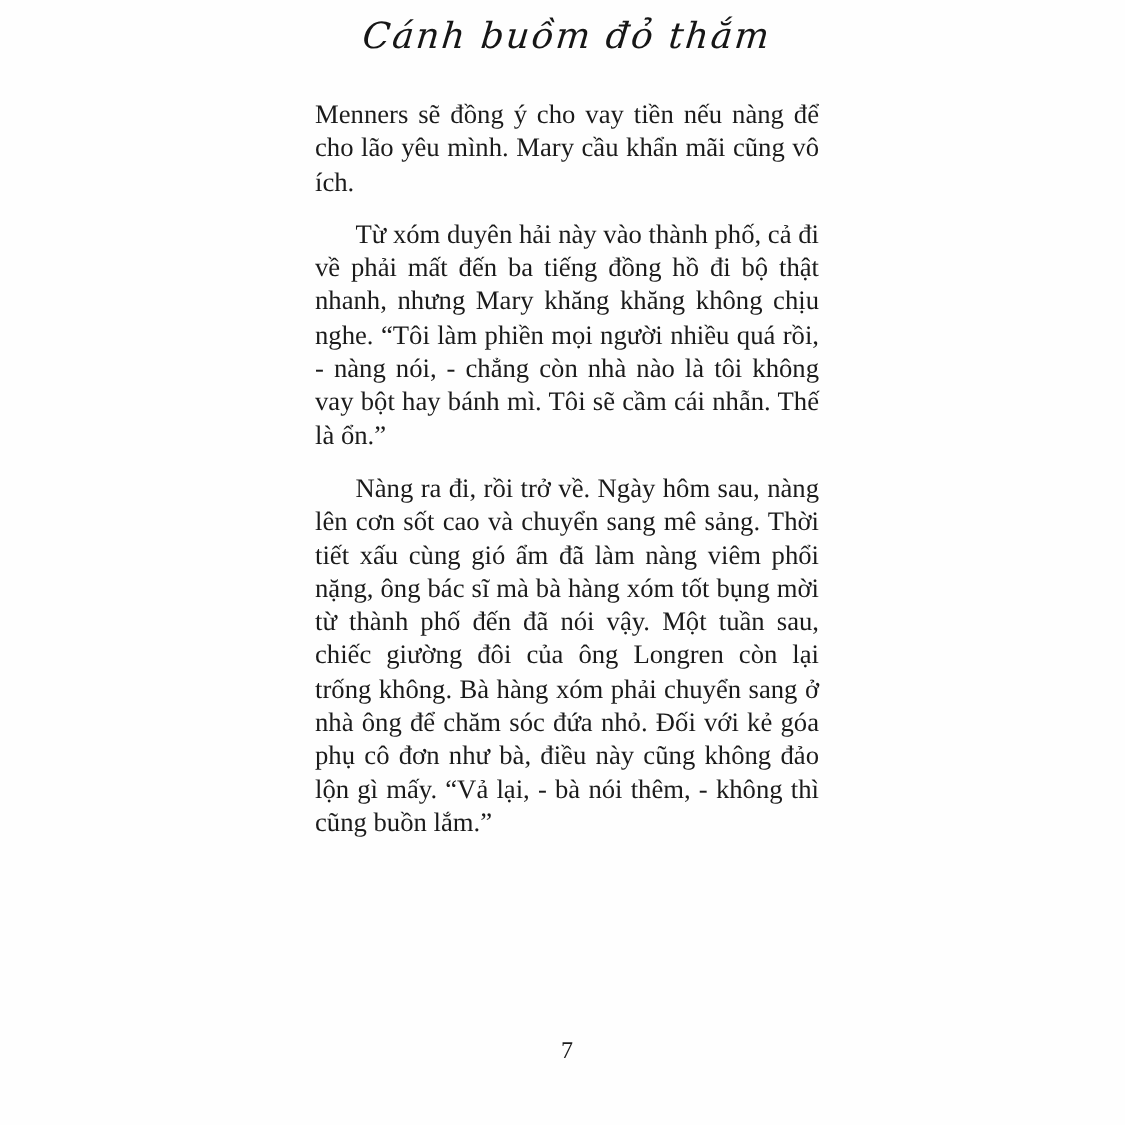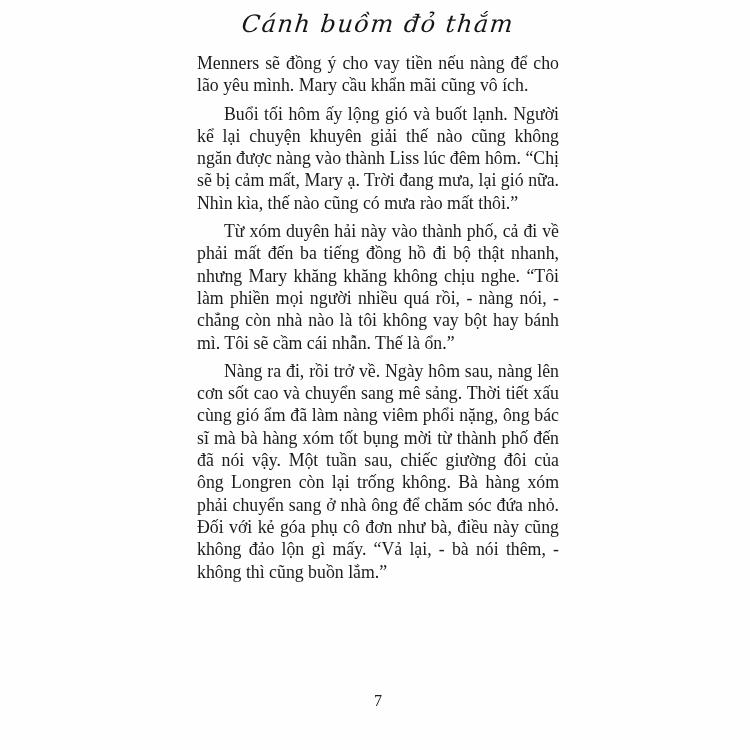--- a/index.html
+++ b/index.html
@@ -33,21 +33,21 @@
     position: absolute;
     top: 52px;
     left: 197px;
     width: 362px;
     font-size: 17.8px;
     line-height: 22.3px;
     text-align: justify;
     text-justify: inter-word;
   }
   .page-body p {
-    margin: 0;
+    margin: 13px;
     padding: 0;
   }
   .page-body p.indent {
     text-indent: 27px;
   }
   .page-body p + p {
     margin-top: 6px;
   }
   .page-number {
     position: absolute;
@@ -60,19 +60,18 @@
   }
 </style>
 </head>
 <body>
 
 <div class="page">
   <div class="running-header">Cánh buồm đỏ thắm</div>
 
   <div class="page-body">
       <p>Menners sẽ đồng ý cho vay tiền nếu nàng để cho lão yêu mình. Mary cầu khẩn mãi cũng vô ích.</p>
-      <p class="indent">Buổi tối hôm ấy lộng gió và buốt lạnh. Người kể lại chuyện khuyên giải thế nào cũng không ngăn được nàng vào thành Liss lúc đêm hôm. “Chị sẽ bị cảm mất, Mary ạ. Trời đang mưa, lại gió nữa. Nhìn kìa, thế nào cũng có mưa rào mất thôi.”</p>
       <p class="indent">Từ xóm duyên hải này vào thành phố, cả đi về phải mất đến ba tiếng đồng hồ đi bộ thật nhanh, nhưng Mary khăng khăng không chịu nghe. “Tôi làm phiền mọi người nhiều quá rồi, - nàng nói, - chẳng còn nhà nào là tôi không vay bột hay bánh mì. Tôi sẽ cầm cái nhẫn. Thế là ổn.”</p>
       <p class="indent">Nàng ra đi, rồi trở về. Ngày hôm sau, nàng lên cơn sốt cao và chuyển sang mê sảng. Thời tiết xấu cùng gió ẩm đã làm nàng viêm phổi nặng, ông bác sĩ mà bà hàng xóm tốt bụng mời từ thành phố đến đã nói vậy. Một tuần sau, chiếc giường đôi của ông Longren còn lại trống không. Bà hàng xóm phải chuyển sang ở nhà ông để chăm sóc đứa nhỏ. Đối với kẻ góa phụ cô đơn như bà, điều này cũng không đảo lộn gì mấy. “Vả lại, - bà nói thêm, - không thì cũng buồn lắm.”</p>
     </div>
 
   <div class="page-number">7</div>
 </div>
 
 </body></html>

